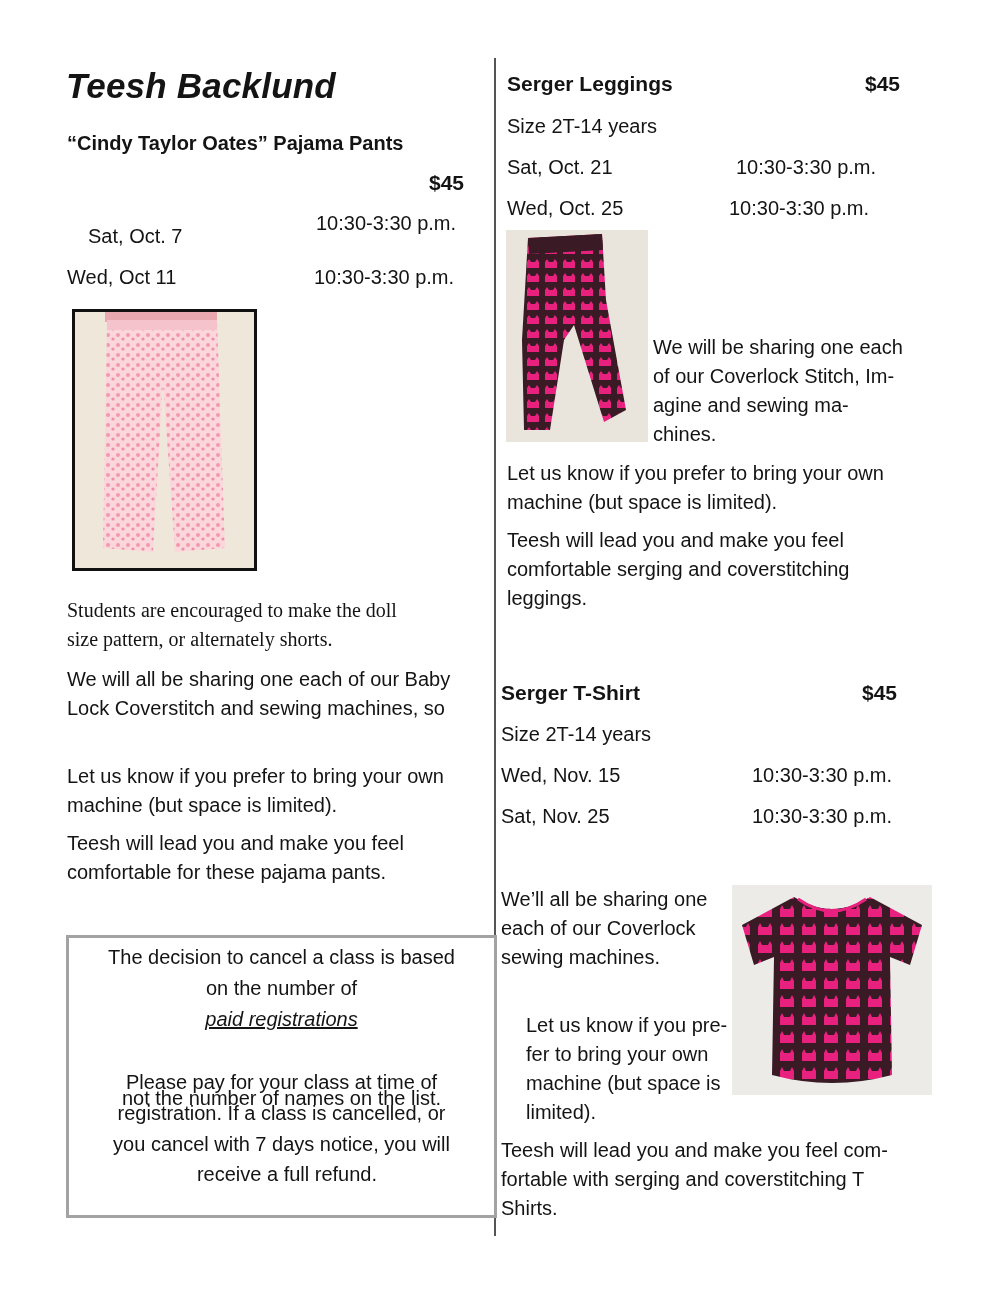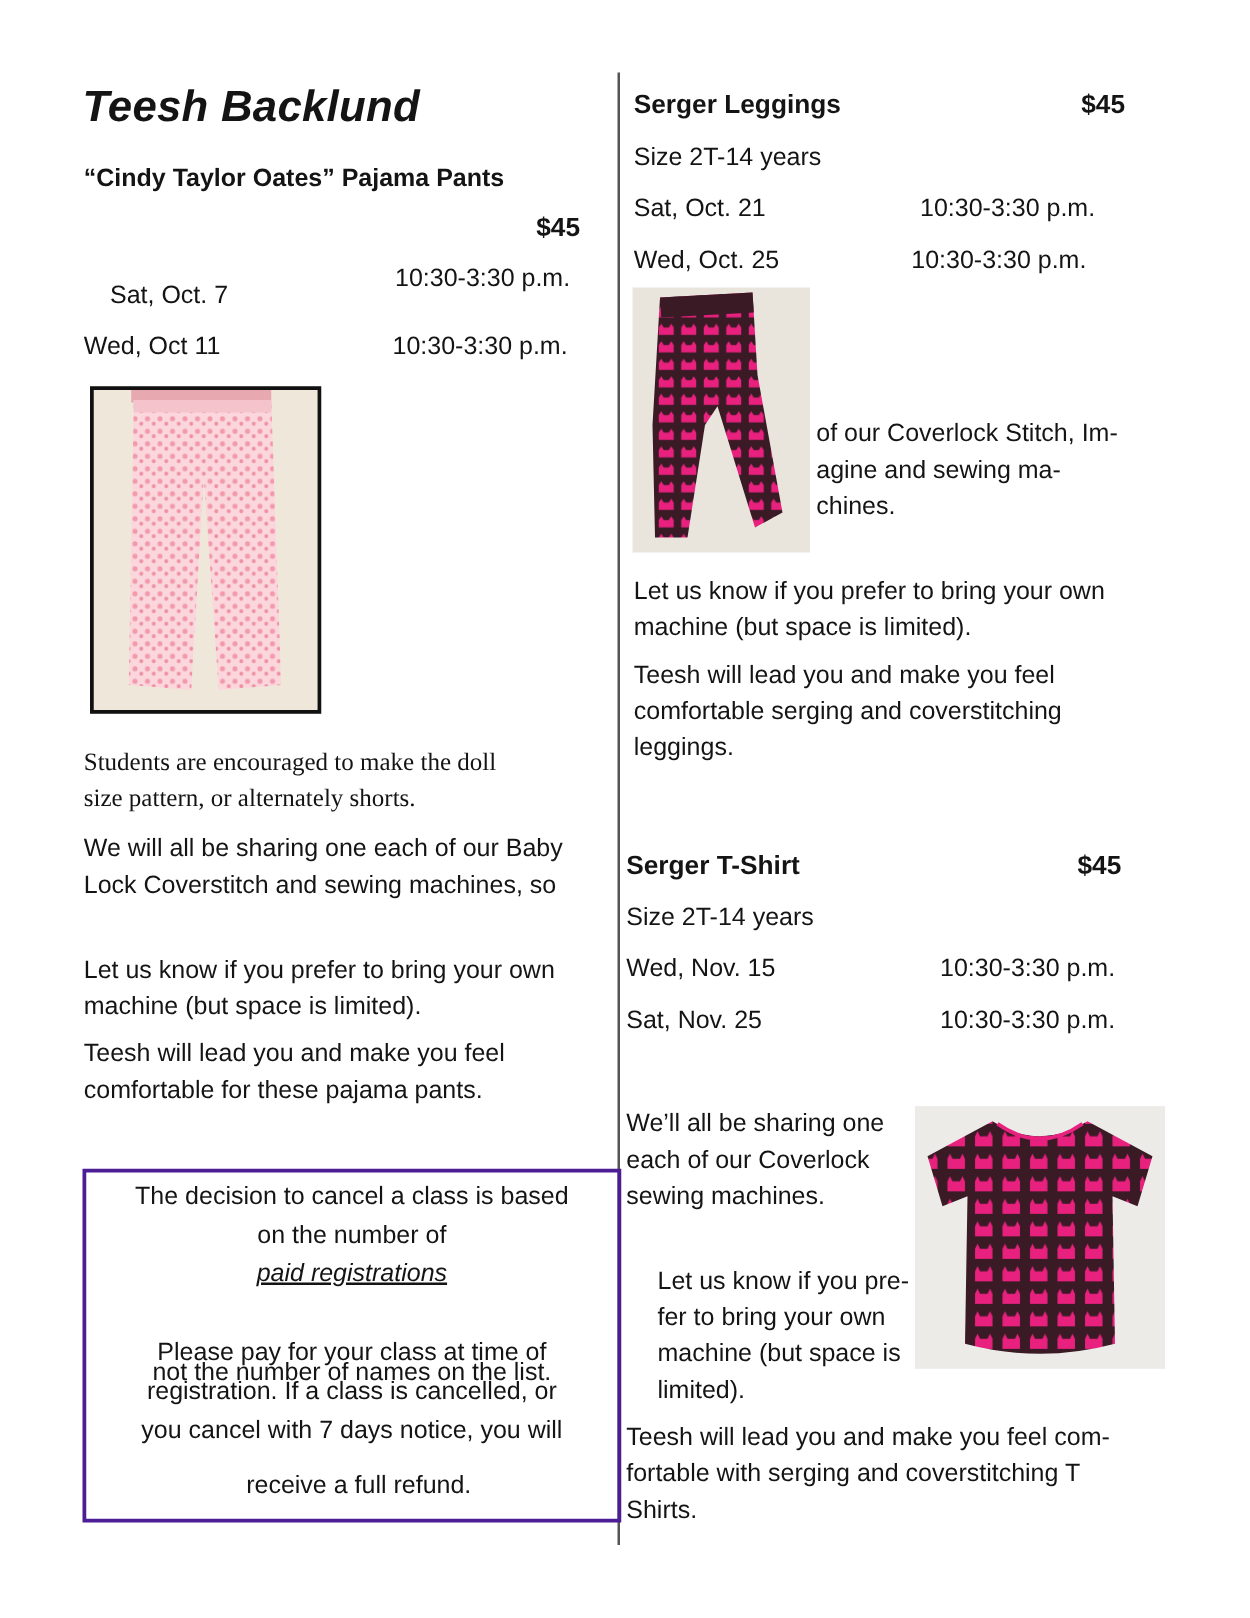--- a/index.html
+++ b/index.html
@@ -12,21 +12,21 @@
 
     .col-divider { position: absolute; left: 494px; top: 58px; width: 2px; height: 1178px; background: #555; }
 
     .title { left: 66px; top: 66px; font-size: 35px; font-weight: bold; font-style: italic; letter-spacing: 0.2px; }
 
     
     .img-pajama { position: absolute; left: 72px; top: 309px; width: 185px; height: 262px; border: 3px solid #111; background: #efeadf; overflow: hidden; }
     .img-leggings { position: absolute; left: 506px; top: 230px; width: 142px; height: 212px; background: #ece8e1; overflow: hidden; }
     .img-tshirt { position: absolute; left: 732px; top: 885px; width: 200px; height: 210px; background: #ecebe8; overflow: hidden; }
 
-    .notice-box { position: absolute; left: 66px; top: 935px; width: 431px; height: 283px; border: 3px solid #4c1d95; }
+    .notice-box { position: absolute; left: 66px; top: 935px; width: 431px; height: 283px; border: 3px solid #a3a3a3; }
     .notice-line { position: absolute; left: 0; width: 100%; text-align: center; font-size: 20px; line-height: 29px; white-space: nowrap; }
     .u { text-decoration: underline; font-style: italic; }
   </style>
 </head>
 <body>
 
 <div class="col-divider"></div>
 
 <div class="abs title">Teesh Backlund</div>
 
@@ -72,21 +72,21 @@
 </div>
 
 <div class="notice-box">
   <div class="notice-line" style="top:5px;">The decision to cancel a class is based</div>
   <div class="notice-line" style="top:36px;">on the number of</div>
   <div class="notice-line u" style="top:67px;">paid registrations</div>
   <div class="notice-line" style="top:98px;margin-top:48px;">not the number of names on the list.</div>
   <div class="notice-line" style="top:130px;">Please pay for your class at time of</div>
   <div class="notice-line" style="top:161px;">registration.  If a class is cancelled, or</div>
   <div class="notice-line" style="top:192px;">you cancel with 7 days notice,  you will</div>
-  <div class="notice-line" style="top:236px;padding-left:11px;">receive a full refund.</div>
+  <div class="notice-line" style="top:222px;padding-left:11px;">receive a full refund.</div>
 </div>
 
 <div class="abs b" style="left:507px; top:71px; font-size:21px; line-height:26px;">Serger Leggings</div>
 <div class="abs b" style="left:865px; top:71px; font-size:21px; line-height:26px;">$45</div>
 <div class="abs t20" style="left:507px; top:112px;">Size 2T-14 years</div>
 <div class="abs t20" style="left:507px; top:153px;">Sat, Oct. 21</div>
 <div class="abs t20" style="left:736px; top:153px;">10:30-3:30 p.m.</div>
 <div class="abs t20" style="left:507px; top:194px;">Wed, Oct. 25</div>
 <div class="abs t20" style="left:729px; top:194px;">10:30-3:30 p.m.</div>
 
@@ -98,20 +98,21 @@
         <path d="M3 4 L5 1 L7 4 L11 4 L13 1 L15 4 L15 10 L3 10 Z" fill="#e8207e"></path>
       </pattern>
     </defs>
     <rect width="142" height="212" fill="#e9e5dc"></rect>
     <path d="M22 8 L96 4 L100 70 L120 180 L98 192 L68 95 L58 110 L44 200 L18 200 L16 110 Z" fill="url(#cats)"></path>
     <path d="M22 8 L96 4 L97 20 L23 24 Z" fill="#3a1a24"></path>
   </svg>
 </div>
 
 <div class="para" style="left:653px; top:333px;">
+  <div>We will be sharing one each</div>
   <div>of our Coverlock Stitch, Im-</div>
   <div>agine and sewing ma-</div>
   <div>chines.</div>
 </div>
 <div class="para" style="left:507px; top:459px;">
   <div>Let us know if you prefer to bring your own</div>
   <div>machine (but space is limited).</div>
 </div>
 <div class="para" style="left:507px; top:526px;">
   <div>Teesh will lead you and make you feel</div>

